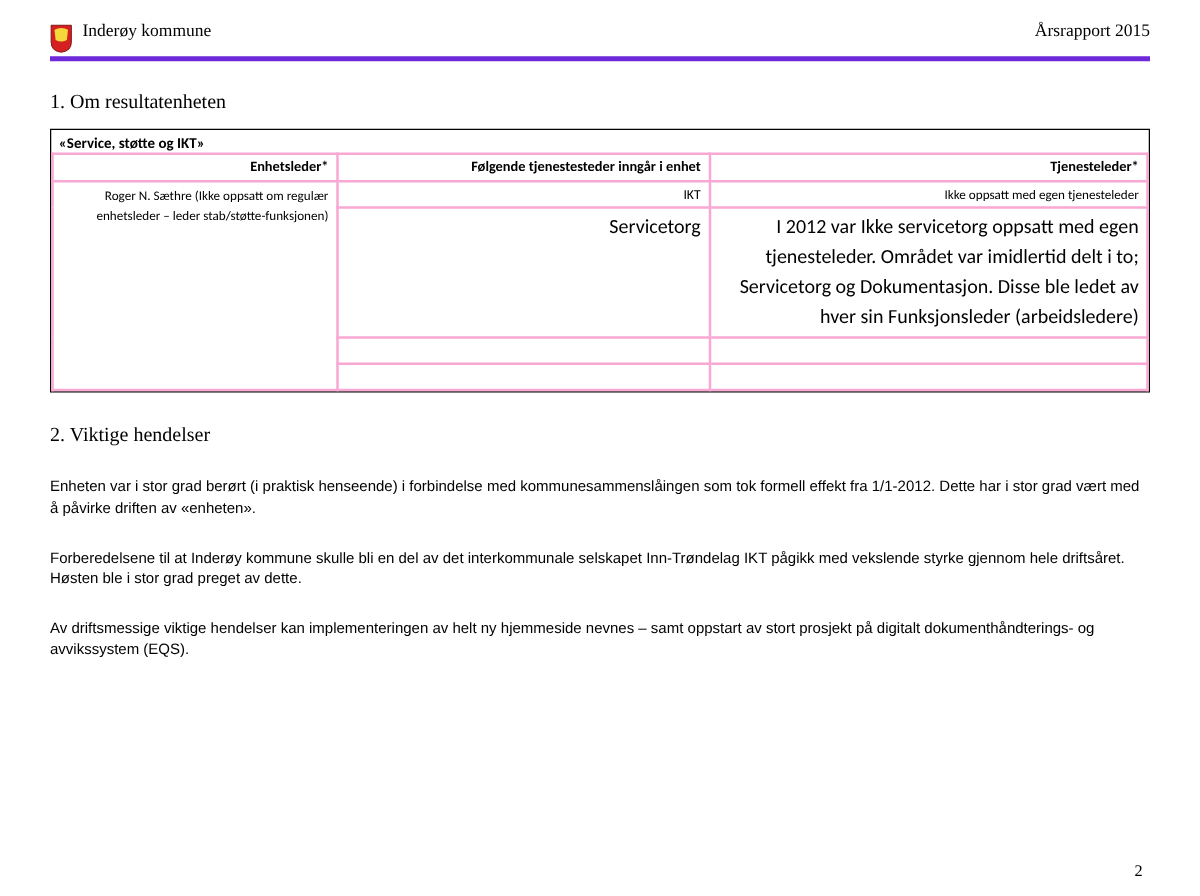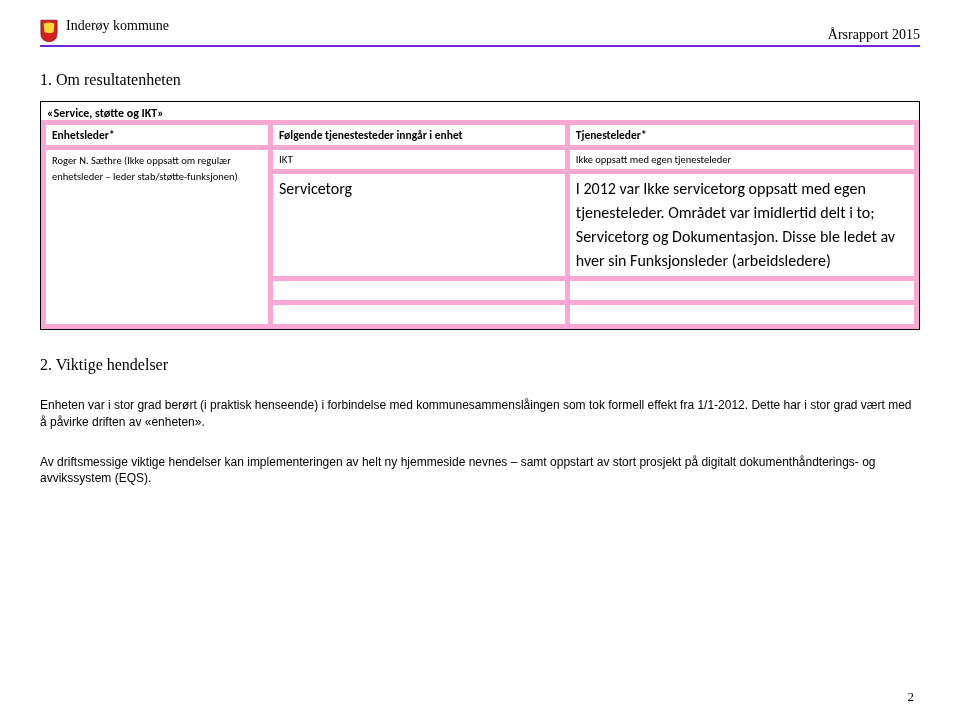--- a/index.html
+++ b/index.html
@@ -13,23 +13,23 @@
     overflow: hidden;
   }
   .page {
     padding: 18px 40px 0 40px;
     box-sizing: border-box;
     height: 100%;
     position: relative;
   }
   .header-row {
     display: flex;
-    align-items: flex-end;
+    align-items: flex-start;
     justify-content: space-between;
-    border-bottom: 2px solid #6d28d9;
+    border-bottom: 4px solid #6d28d9;
     padding-bottom: 2px;
   }
   .header-left {
     display: flex;
     align-items: flex-start;
     gap: 8px;
   }
   .coat {
     width: 18px;
     height: 24px;
@@ -52,24 +52,24 @@
   .box {
     border: 1.5px solid #000;
     margin-bottom: 26px;
   }
   .box table {
     width: 100%;
     border-collapse: collapse;
     font-size: 11px;
   }
   .box td, .box th {
-    border: 5px solid #f9a8d4;
+    border: 2px solid #f9a8d4;
     padding: 3px 6px;
     vertical-align: top;
-    text-align: left;
+    text-align: right;
   }
   .quoted {
     font-size: 12px;
     font-weight: bold;
     font-family: Calibri, sans-serif;
     padding: 4px 6px 0 6px;
     border-bottom: 0;
   }
   .col-header td {
     font-weight: bold;
@@ -142,16 +142,17 @@
         <td></td>
         <td></td>
       </tr>
     </tbody>
       </table>
   </div>
 
   <h3 class="sec-title">2. Viktige hendelser</h3>
 
   <p class="body-text">Enheten var i stor grad berørt (i praktisk henseende) i forbindelse med kommunesammenslåingen som tok formell effekt fra 1/1-2012. Dette har i stor grad vært med å påvirke driften av «enheten».</p>
+  <p class="body-text">Forberedelsene til at Inderøy kommune skulle bli en del av det interkommunale selskapet Inn-Trøndelag IKT pågikk med vekslende styrke gjennom hele driftsåret.  Høsten ble i stor grad preget av dette.</p>
   <p class="body-text">Av driftsmessige viktige hendelser kan implementeringen av helt ny hjemmeside nevnes – samt oppstart av stort prosjekt på digitalt dokumenthåndterings- og avvikssystem (EQS).</p>
 
   <div class="page-num">2</div>
 </div>
 
 </body></html>

